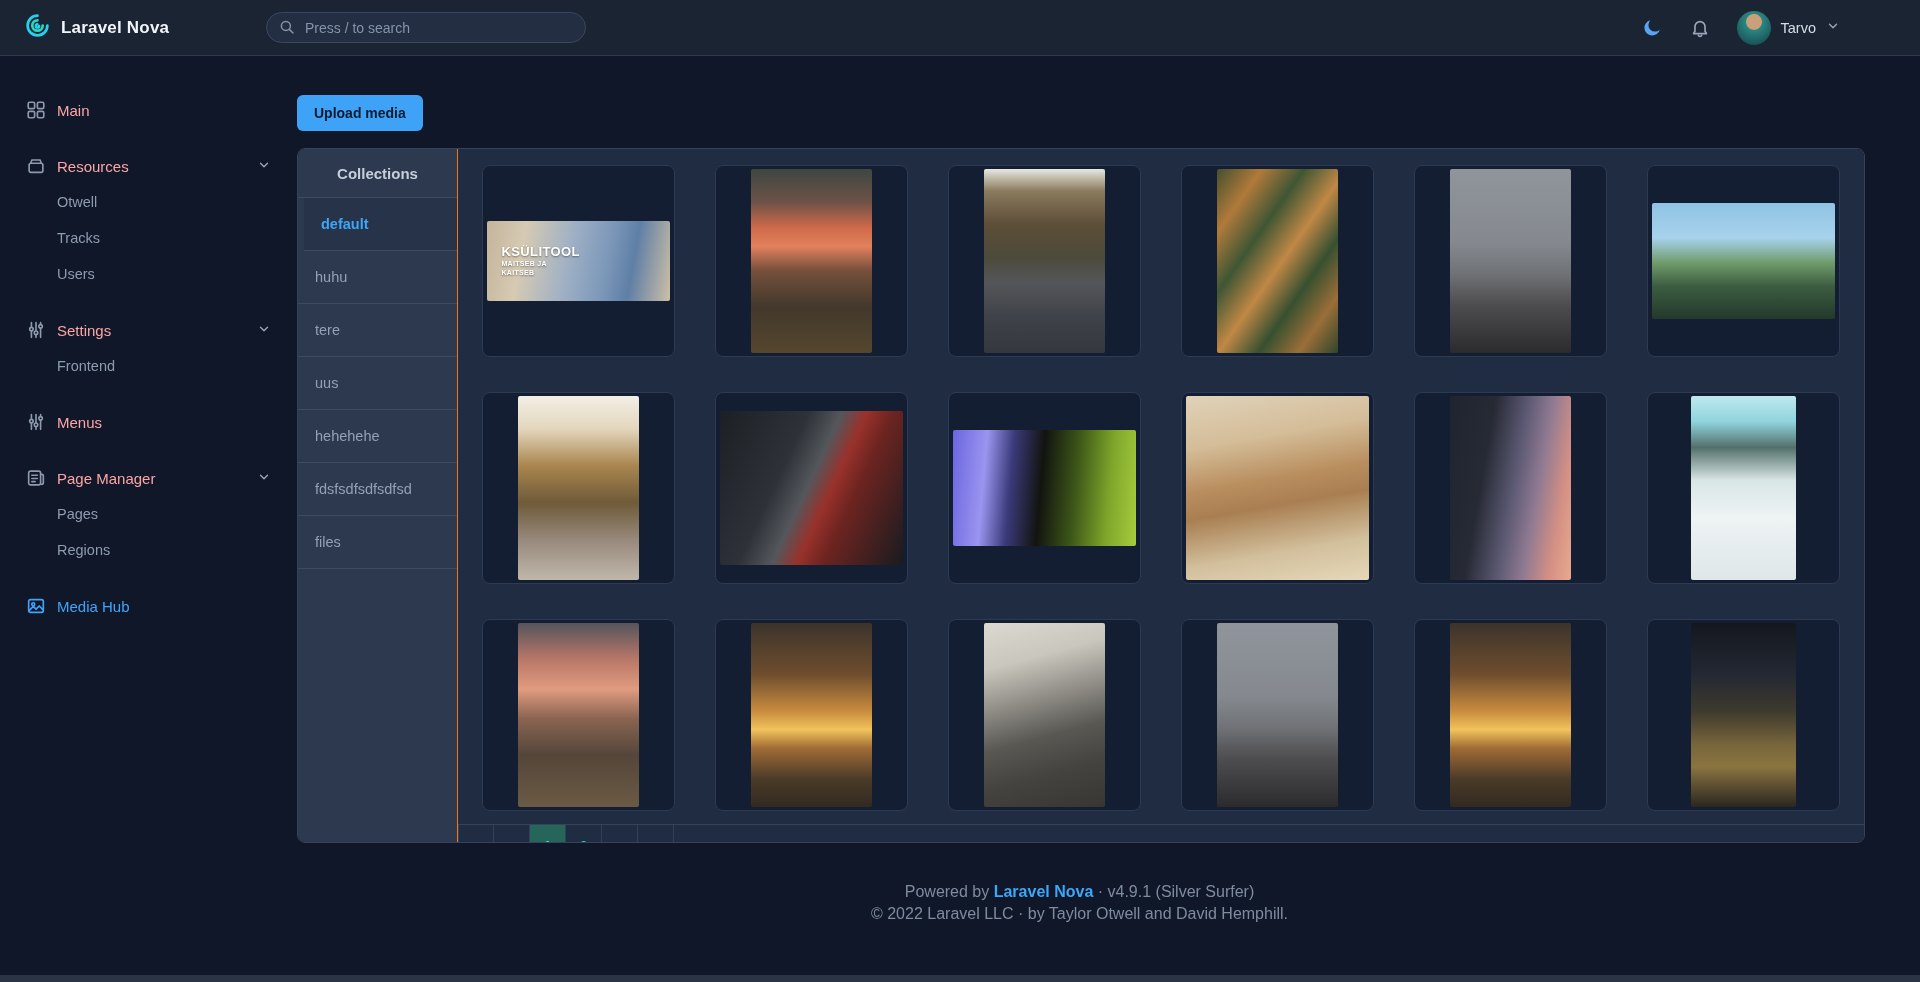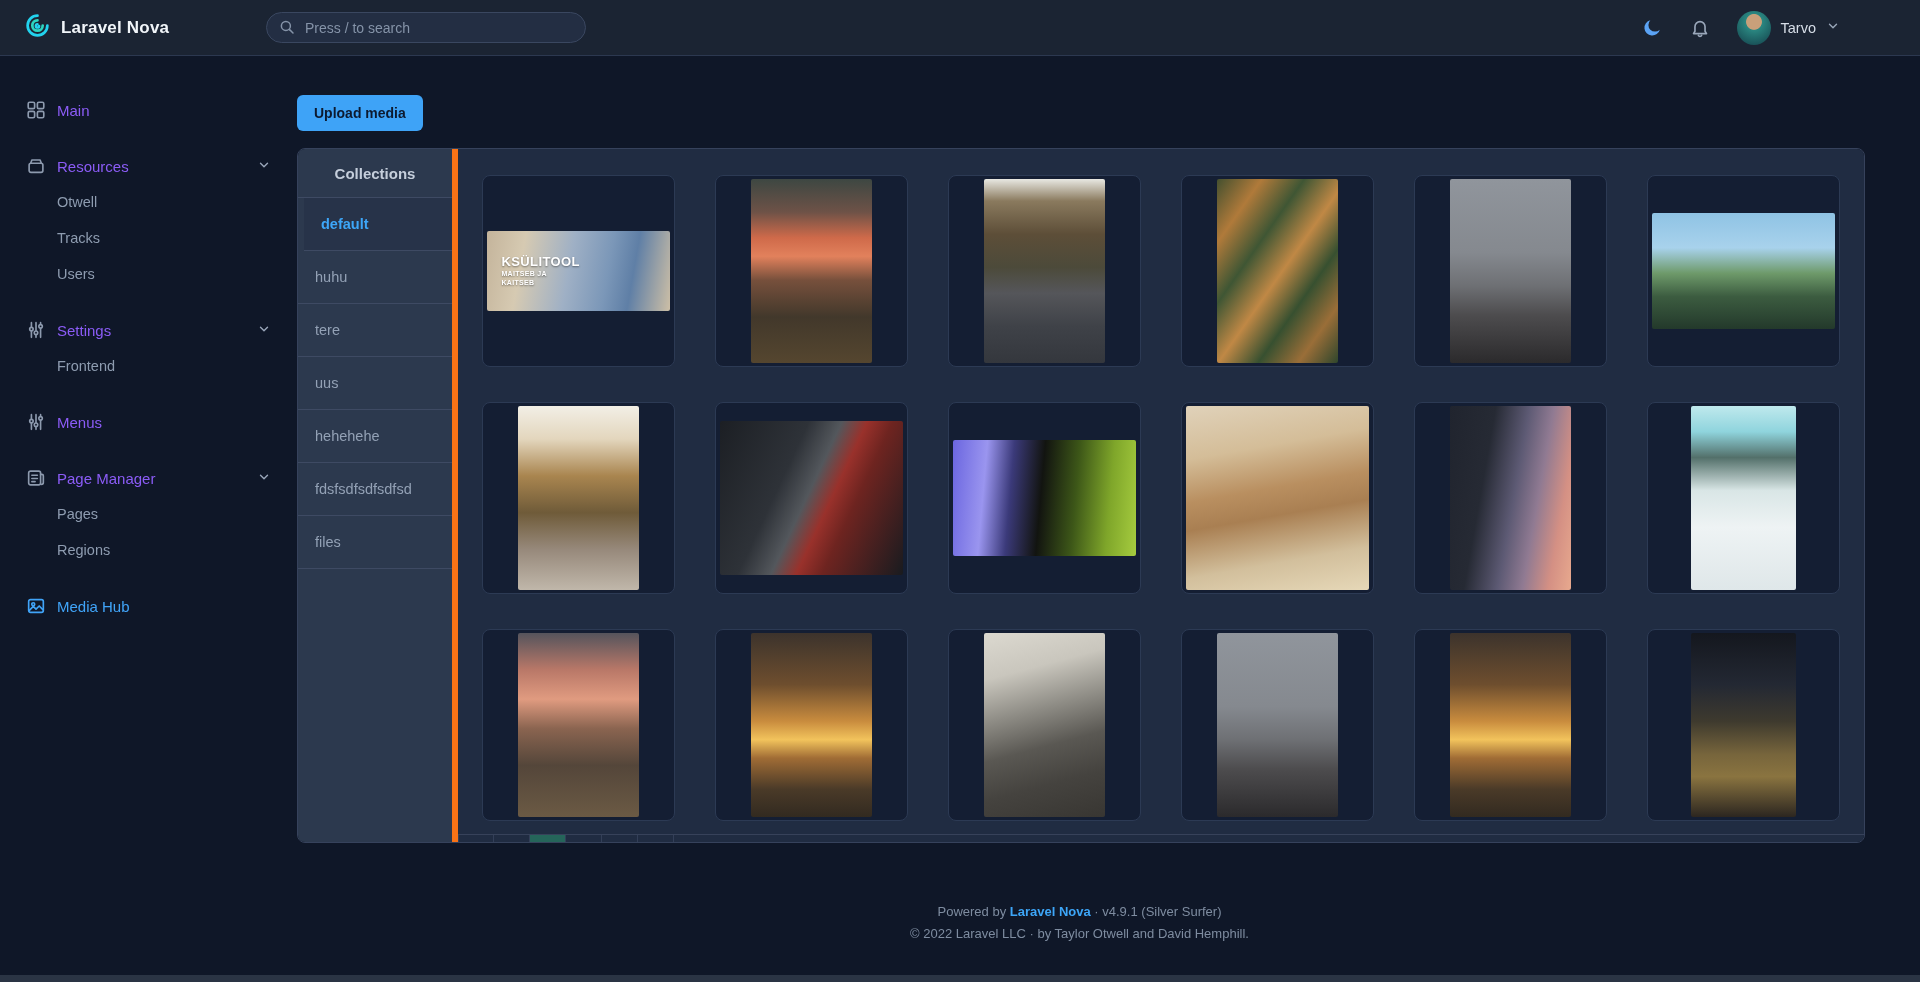--- a/index.html
+++ b/index.html
@@ -35,55 +35,55 @@
   .avatar {
     width:34px; height:34px; border-radius:50%;
     background:radial-gradient(circle at 50% 32%, #c9a07a 0%, #c9a07a 26%, #2a8680 29%, #1d5f62 68%, #143e4a 100%);
   }
   .user-name { color:#d7dee8; font-size:14.5px; }
   .user-chev { color:#9aa7ba; }
 
   
   .layout { display:flex; height:926px; }
   aside { width:297px; flex:0 0 297px; padding:16px 0 0 24px; font-size:15px; }
-  .nav-row { height:36px; display:flex; align-items:center; gap:9px; width:255px; cursor:pointer; color:#8b5cf6; }
+  .nav-row { height:36px; display:flex; align-items:center; gap:9px; width:255px; cursor:pointer; color:#fca5a5; }
   .nav-row.section-head { margin-top:20px; }
   .nav-row .nicon { width:24px; height:24px; display:flex; align-items:center; justify-content:center; color:#8d9aae; flex:0 0 24px; }
   .nav-row .chev { margin-left:auto; margin-right:8px; color:#9aa7ba; }
   .nav-row.active { color:#40a4f8; font-weight:400; }
   .nav-row.active .nicon { color:#40a4f8; }
   .nav-sub { height:36px; display:flex; align-items:center; padding-left:33px; font-size:14.5px; color:#8e9cb0; cursor:pointer; width:255px; }
 
   main { flex:1; display:flex; flex-direction:column; }
   .actions-row { display:flex; justify-content:flex-start; margin:39px 58px 17px 0; }
   .upload-btn {
     height:36px; padding:0 17px; background:#3ea3f7; color:#0c1a30;
     font-family:"Liberation Sans", sans-serif; font-size:14px; font-weight:700;
     border:none; border-radius:6px; cursor:pointer;
   }
   .panel {
     margin-right:58px; height:695px; display:flex;
     border:1px solid #36425c; border-radius:8px; overflow:hidden;
   }
   
-  .collections { width:160px; flex:0 0 160px; background:#2c394e; border-right:6px solid #f97316; }
+  .collections { width:160px; flex:0 0 160px; background:#2c394e; border-right:1px solid #f97316; }
   .collections-header {
     height:49px; line-height:49px; text-align:center;
     font-size:15px; font-weight:700; color:#c5cedb; border-bottom:1px solid #3e4a63;
   }
   .coll-item {
     height:53px; display:flex; align-items:center; padding-left:17px;
     font-size:14.5px; color:#93a1b5; border-bottom:1px solid #3e4a63; cursor:pointer;
   }
   .coll-item.active { background:#273349; color:#3da6f8; font-weight:700;margin-left:6px; }
 
   
   .media { flex:1; background:#202c42; display:flex; flex-direction:column; }
   .grid {
-    padding:26px 24px 0; display:grid;
+    padding:16px 24px 0; display:grid;
     grid-template-columns:repeat(6,193px); grid-auto-rows:192px; gap:35px 40px;
   }
   .tile {
     background:#141e33; border:1px solid #2c3a54; border-radius:8px;
     display:flex; align-items:center; justify-content:center;
     position:relative; overflow:hidden; cursor:pointer;
   }
   .img { border-radius:2px; position:relative; }
   .img.banner { width:96%; height:42%; }
   .img.portrait { width:55%; height:97%; }
@@ -100,21 +100,21 @@
     width:36px; height:40px; display:flex; align-items:center; justify-content:center;
     font-weight:700; font-size:13px; border-right:1px solid #333f58;
     background:transparent; border-top:none; border-bottom:none; border-left:none;
     cursor:pointer; font-family:"Liberation Sans", sans-serif;
   }
   .pg-btn:first-child { border-left:1px solid #333f58; }
   .pg-light { color:#dde4ec; }
   .pg-teal { color:#39c9a6; }
   .pg-active { background:#25655a; color:#55dcba; }
 
-  footer { width:1565px; text-align:center; margin-top:58px; font-size:13px; color:#7e8ca0; line-height:22px; }
+  footer { width:1565px; text-align:center; margin-top:38px; font-size:16px; color:#7e8ca0; line-height:22px; }
   .footer-brand { color:#3da6f8; font-weight:700; cursor:pointer; }
 
   .hscrollbar { position:absolute; left:0; bottom:0; width:100%; height:7px; background:#2a3444; }
 </style>
 </head>
 <body>
 
 <header class="topbar">
   <div class="brand">
     <span class="logo">

